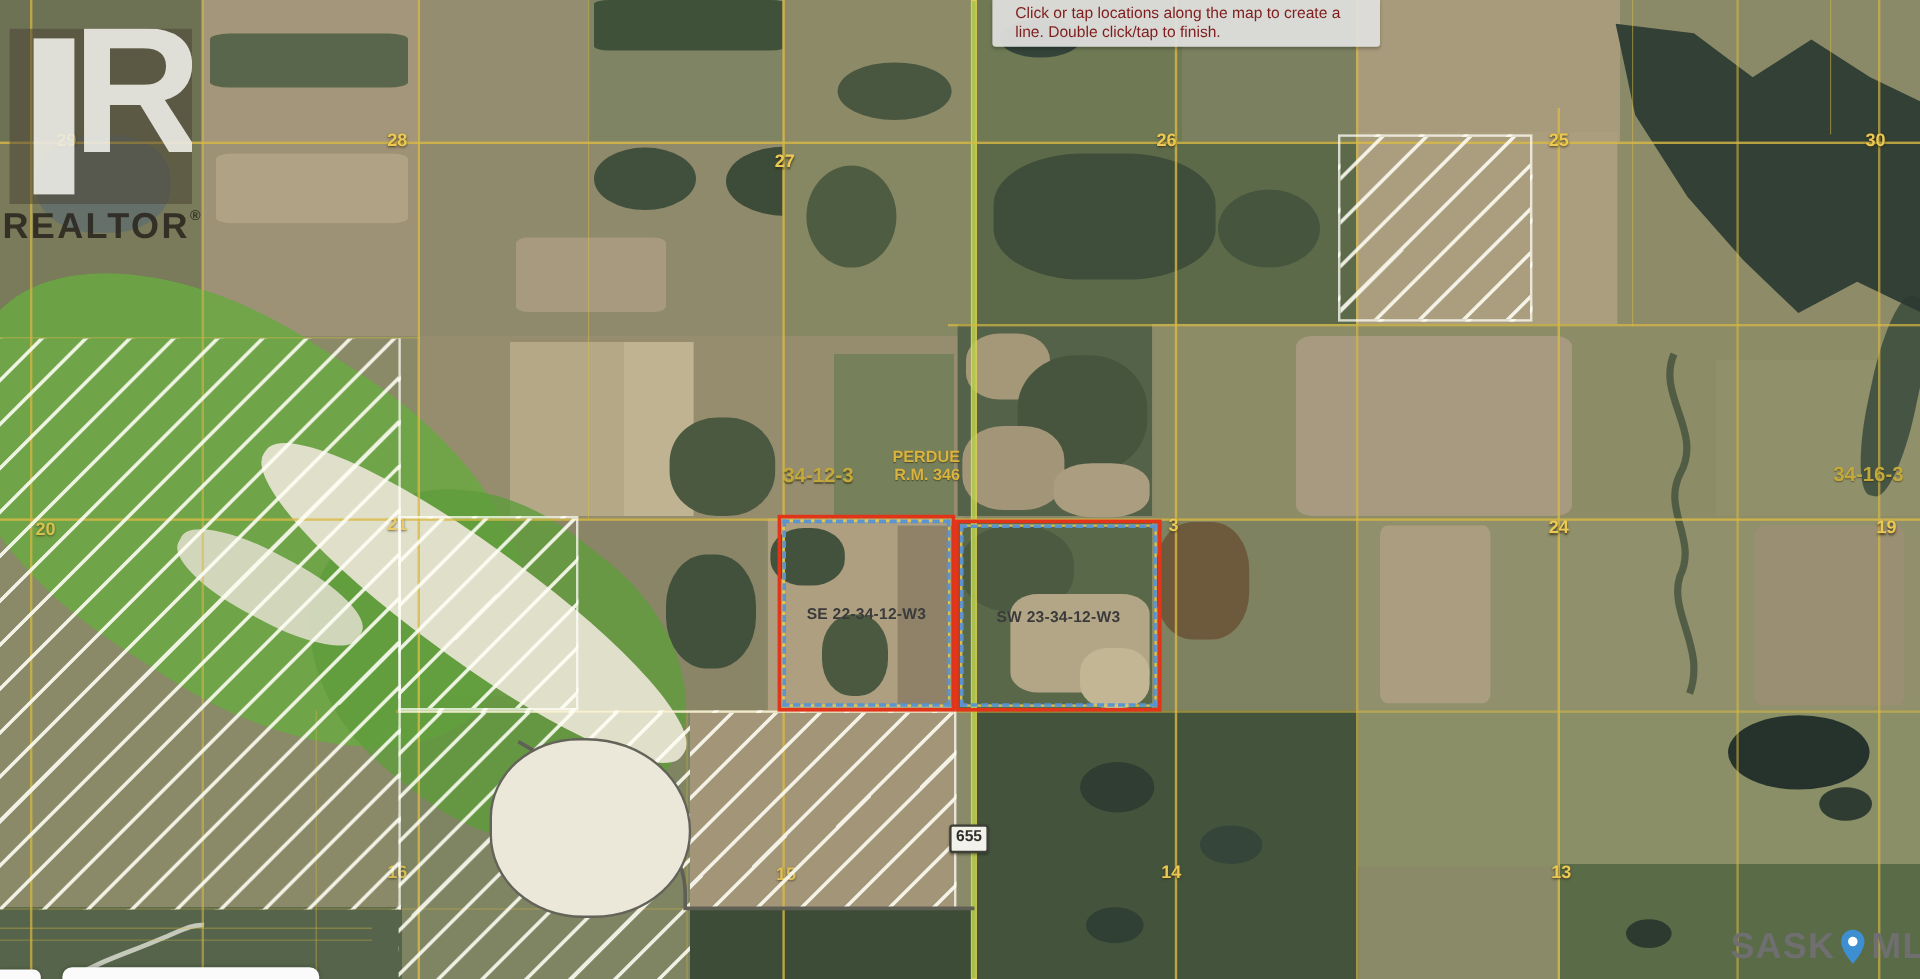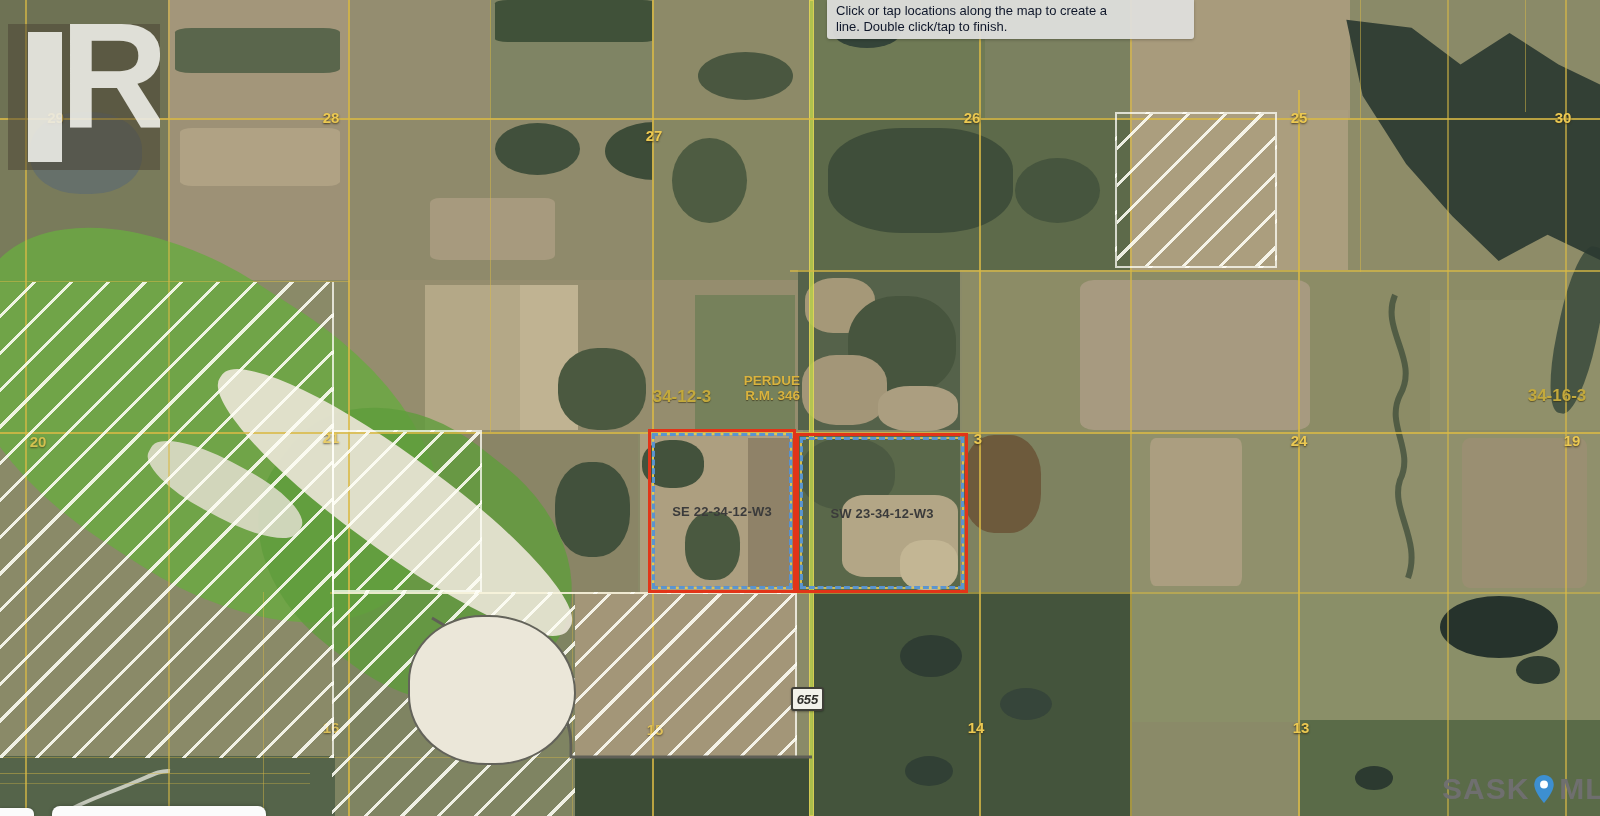--- a/index.html
+++ b/index.html
@@ -34,25 +34,25 @@
   .parcel::before{content:"";position:absolute;inset:1px;border:2px solid rgba(233,205,80,.85);}
   .parcel::after{content:"";position:absolute;inset:1px;border:3px dashed rgba(85,147,214,.95);}
   .parcel .plabel{position:static;color:#3b3b3b;font-size:13px;font-weight:bold;
                   letter-spacing:.2px;white-space:nowrap;}
   .parcel{display:flex;align-items:center;justify-content:center;}
   #parcel-nw{left:796px;top:266px;width:172px;height:167px;}
   #parcel-nw .plabel{margin-top:14px;}
   #parcel-sw{left:796px;top:433px;width:172px;height:160px;}
   #parcel-se{left:648px;top:429px;width:148px;height:164px;}
   #hwy-badge{z-index:9;left:791px;top:687px;width:33px;height:24px;background:#f2f2ea;
-             border:2px solid #3f3f38;border-radius:3px;display:flex;align-items:center;
+             border:2px solid #3f3f38;border-radius:3px;display:flex;align-items:flex-start;
              justify-content:center;color:#2e2e2a;font-size:13px;font-weight:bold;
-             box-shadow:0 1px 2px rgba(0,0,0,.3);font-style:italic;}
-  #tooltip{z-index:10;left:827px;top:0;width:367px;background:rgba(223,223,221,.94);
-           padding:3px 9px 5px;color:#0f172a;font-size:13px;line-height:15.5px;
+             box-shadow:0 1px 2px rgba(0,0,0,.3);}
+  #tooltip{z-index:10;left:827px;top:0;width:323px;background:rgba(223,223,221,.94);
+           padding:3px 19px 5px;color:#7f1d1d;font-size:13px;line-height:15.5px;
            border-radius:0 0 3px 3px;box-shadow:0 1px 3px rgba(0,0,0,.25);}
   #logo{z-index:10;left:8px;top:24px;width:156px;height:184px;}
   #logo-box{left:0;top:0;width:152px;height:146px;background:rgba(72,64,50,.5);overflow:hidden;}
   #logo-bar{left:20px;top:8px;width:34px;height:130px;background:rgba(252,252,248,.82);}
   #logo-r{left:52px;top:-24px;color:rgba(252,252,248,.82);font-size:150px;font-weight:bold;
           line-height:150px;font-family:"Liberation Sans",sans-serif;}
   #logo-text{left:-6px;top:148px;width:170px;color:rgba(42,38,30,.88);font-size:30px;
              font-weight:bold;letter-spacing:2px;white-space:nowrap;}
   #logo-text sup{font-size:12px;}
   #watermark{z-index:10;left:1442px;top:772px;display:flex;align-items:center;gap:4px;
@@ -235,20 +235,21 @@
   <div id="tooltip">
     <div style="position:static;">Click or tap locations along the map to create a</div>
     <div style="position:static;">line. Double click/tap to finish.</div>
   </div>
 
   <div id="logo">
     <div id="logo-box">
       <div id="logo-bar"></div>
       <div id="logo-r">R</div>
     </div>
+    <div id="logo-text"><span style="position:static;">REALTOR</span><sup>®</sup></div>
   </div>
 
   <div id="watermark">
     <span>SASK</span>
     <svg width="22" height="30" viewBox="0 0 24 34">
       <path d="M12,1 C5.5,1 1,6 1,12 C1,21 12,33 12,33 C12,33 23,21 23,12 C23,6 18.5,1 12,1 Z" fill="#3d8fd1"></path>
       <circle cx="12" cy="12" r="4.5" fill="#ffffff"></circle>
     </svg>
     <span>MLS</span>
 

